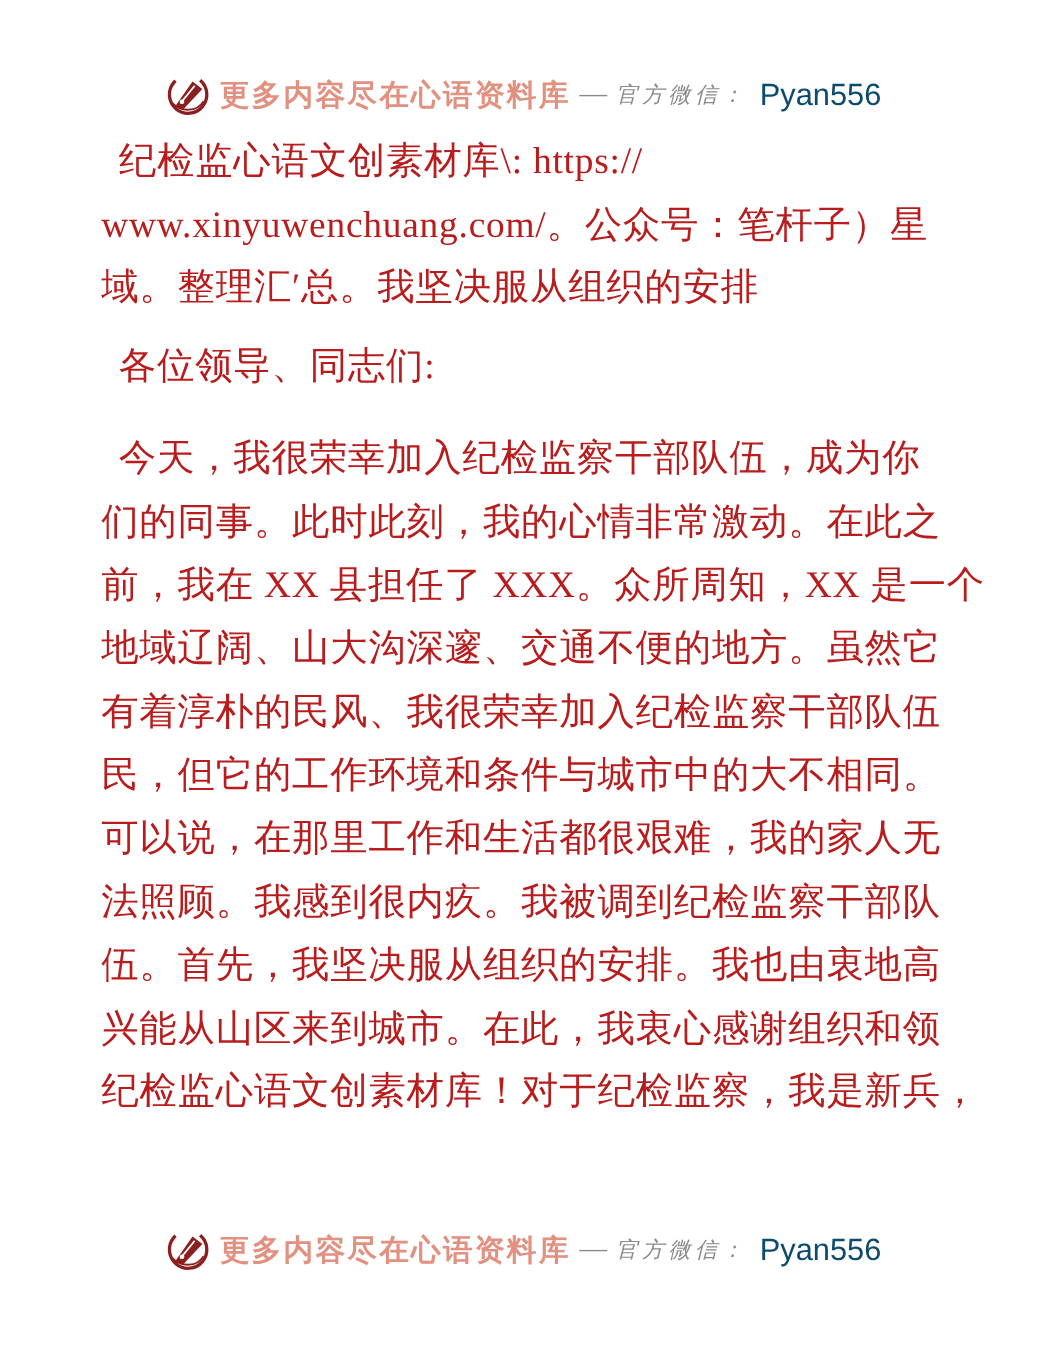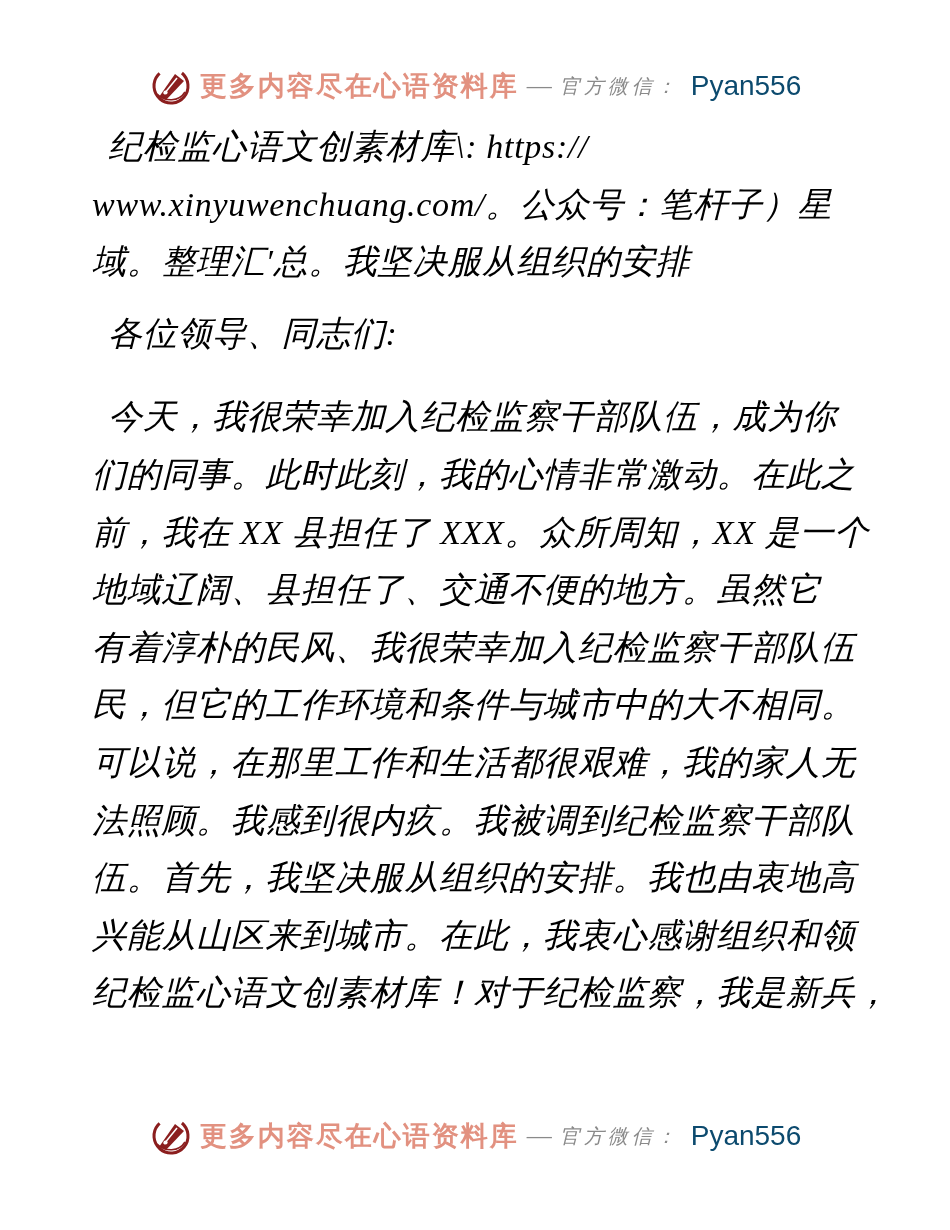--- a/index.html
+++ b/index.html
@@ -48,22 +48,21 @@
     color:#0c4a6e;
     font-family:"Liberation Sans","DejaVu Sans",sans-serif;
     margin-left:4px;
   }
 
   
   .content {
     position:absolute;
     left:92px;
     top:118px;
-    color:#000000;
-    font-style:italic;
+    color:#b91c1c;
   }
   .line {
     font-size:34px;
     line-height:57.6px;
     letter-spacing:0.7px;
     white-space:nowrap;
     font-weight:400;
   }
   .indent { text-indent:16px; }
   .salutation-block { margin-top:14px; }
@@ -97,21 +96,21 @@
     </div>
 
     <div class="para salutation-block">
       <div class="line indent">各位领导、同志们:</div>
     </div>
 
     <div class="para main-para">
       <div class="line indent">今天，我很荣幸加入纪检监察干部队伍，成为你</div>
       <div class="line">们的同事。此时此刻，我的心情非常激动。在此之</div>
       <div class="line">前，我在 XX 县担任了 XXX。众所周知，XX 是一个</div>
-      <div class="line">地域辽阔、县担任了、交通不便的地方。虽然它</div>
+      <div class="line">地域辽阔、山大沟深邃、交通不便的地方。虽然它</div>
       <div class="line">有着淳朴的民风、我很荣幸加入纪检监察干部队伍</div>
       <div class="line">民，但它的工作环境和条件与城市中的大不相同。</div>
       <div class="line">可以说，在那里工作和生活都很艰难，我的家人无</div>
       <div class="line">法照顾。我感到很内疚。我被调到纪检监察干部队</div>
       <div class="line">伍。首先，我坚决服从组织的安排。我也由衷地高</div>
       <div class="line">兴能从山区来到城市。在此，我衷心感谢组织和领</div>
       <div class="line">纪检监心语文创素材库！对于纪检监察，我是新兵，</div>
     </div>
 
   </div>

